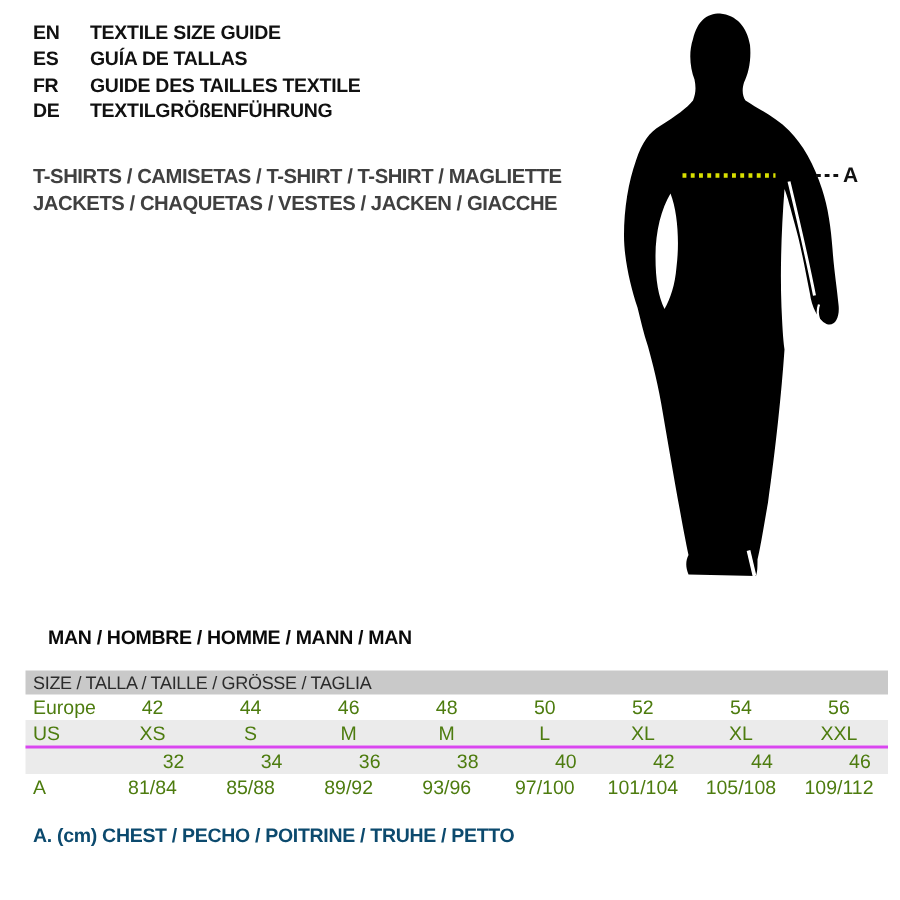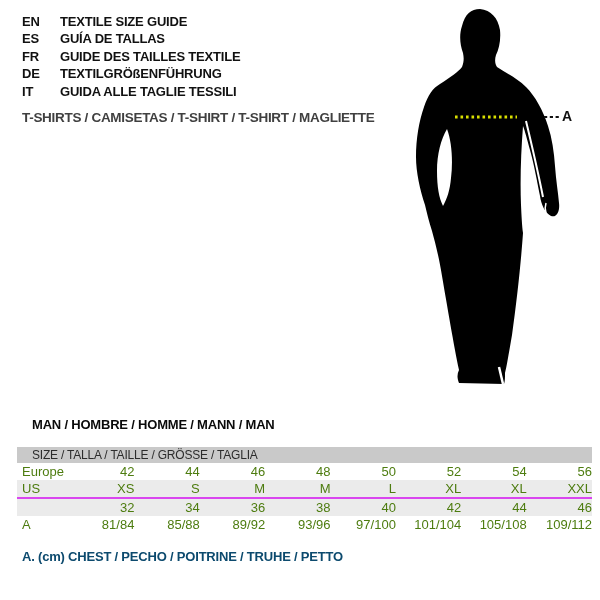--- a/index.html
+++ b/index.html
@@ -88,35 +88,35 @@
     left: 17px;
     top: 447px;
     width: 575px;
   }
   .size-table-header {
     background: var(--header-bg, #c9c9c9);
     height: 16px;
     line-height: 16px;
     font-size: 12px;
     color: #2c2c2c;
-    padding-left: 15px;
+    padding-left: 5px;
     letter-spacing: -0.2px;
   }
   .t-row {
     display: grid;
     grid-template-columns: 52px repeat(8, 1fr);
     align-items: center;
     height: 17px;
     font-size: 13px;
     color: #4d7c0f;
   }
   .t-row.shaded { background: var(--shaded-bg, #ebebeb); }
   .t-row.shaded + .t-row.shaded { border-top: 2px solid #d946ef; gap: 28px; }
   .row-label { padding-left: 5px; text-align: left; }
-  .t-cell { text-align: right; }
+  .t-cell { text-align: center; }
 
   
   .footnote {
     position: absolute;
     left: 22px;
     top: 549px;
     font-size: 13px;
     font-weight: 700;
     letter-spacing: -0.2px;
     color: #0c4a6e;
@@ -137,28 +137,25 @@
       <span class="lang-label">GUÍA DE TALLAS</span>
     </div>
     <div class="lang-row">
       <span class="lang-code">FR</span>
       <span class="lang-label">GUIDE DES TAILLES TEXTILE</span>
     </div>
     <div class="lang-row">
       <span class="lang-code">DE</span>
       <span class="lang-label">TEXTILGRÖßENFÜHRUNG</span>
     </div>
-    <div class="lang-row">
-      <span class="lang-code">IT</span>
-      <span class="lang-label">GUIDA ALLE TAGLIE TESSILI</span>
-    </div>
   </div>
 
   <div class="categories">
     <div class="category-line">T-SHIRTS / CAMISETAS / T-SHIRT / T-SHIRT / MAGLIETTE</div>
+    <div class="category-line">JACKETS / CHAQUETAS / VESTES / JACKEN / GIACCHE</div>
   </div>
 
   <div class="figure-wrap">
     <svg width="170" height="400" viewBox="405 5 170 400" xmlns="http://www.w3.org/2000/svg">
       <path fill="#000" fill-rule="evenodd" d="
         M 480 9
         C 491 10, 498 18, 500 30
         C 501 40, 499 49, 496 55
         C 494.5 60, 495 64, 497 67
         C 506 73, 517 78, 526 87

